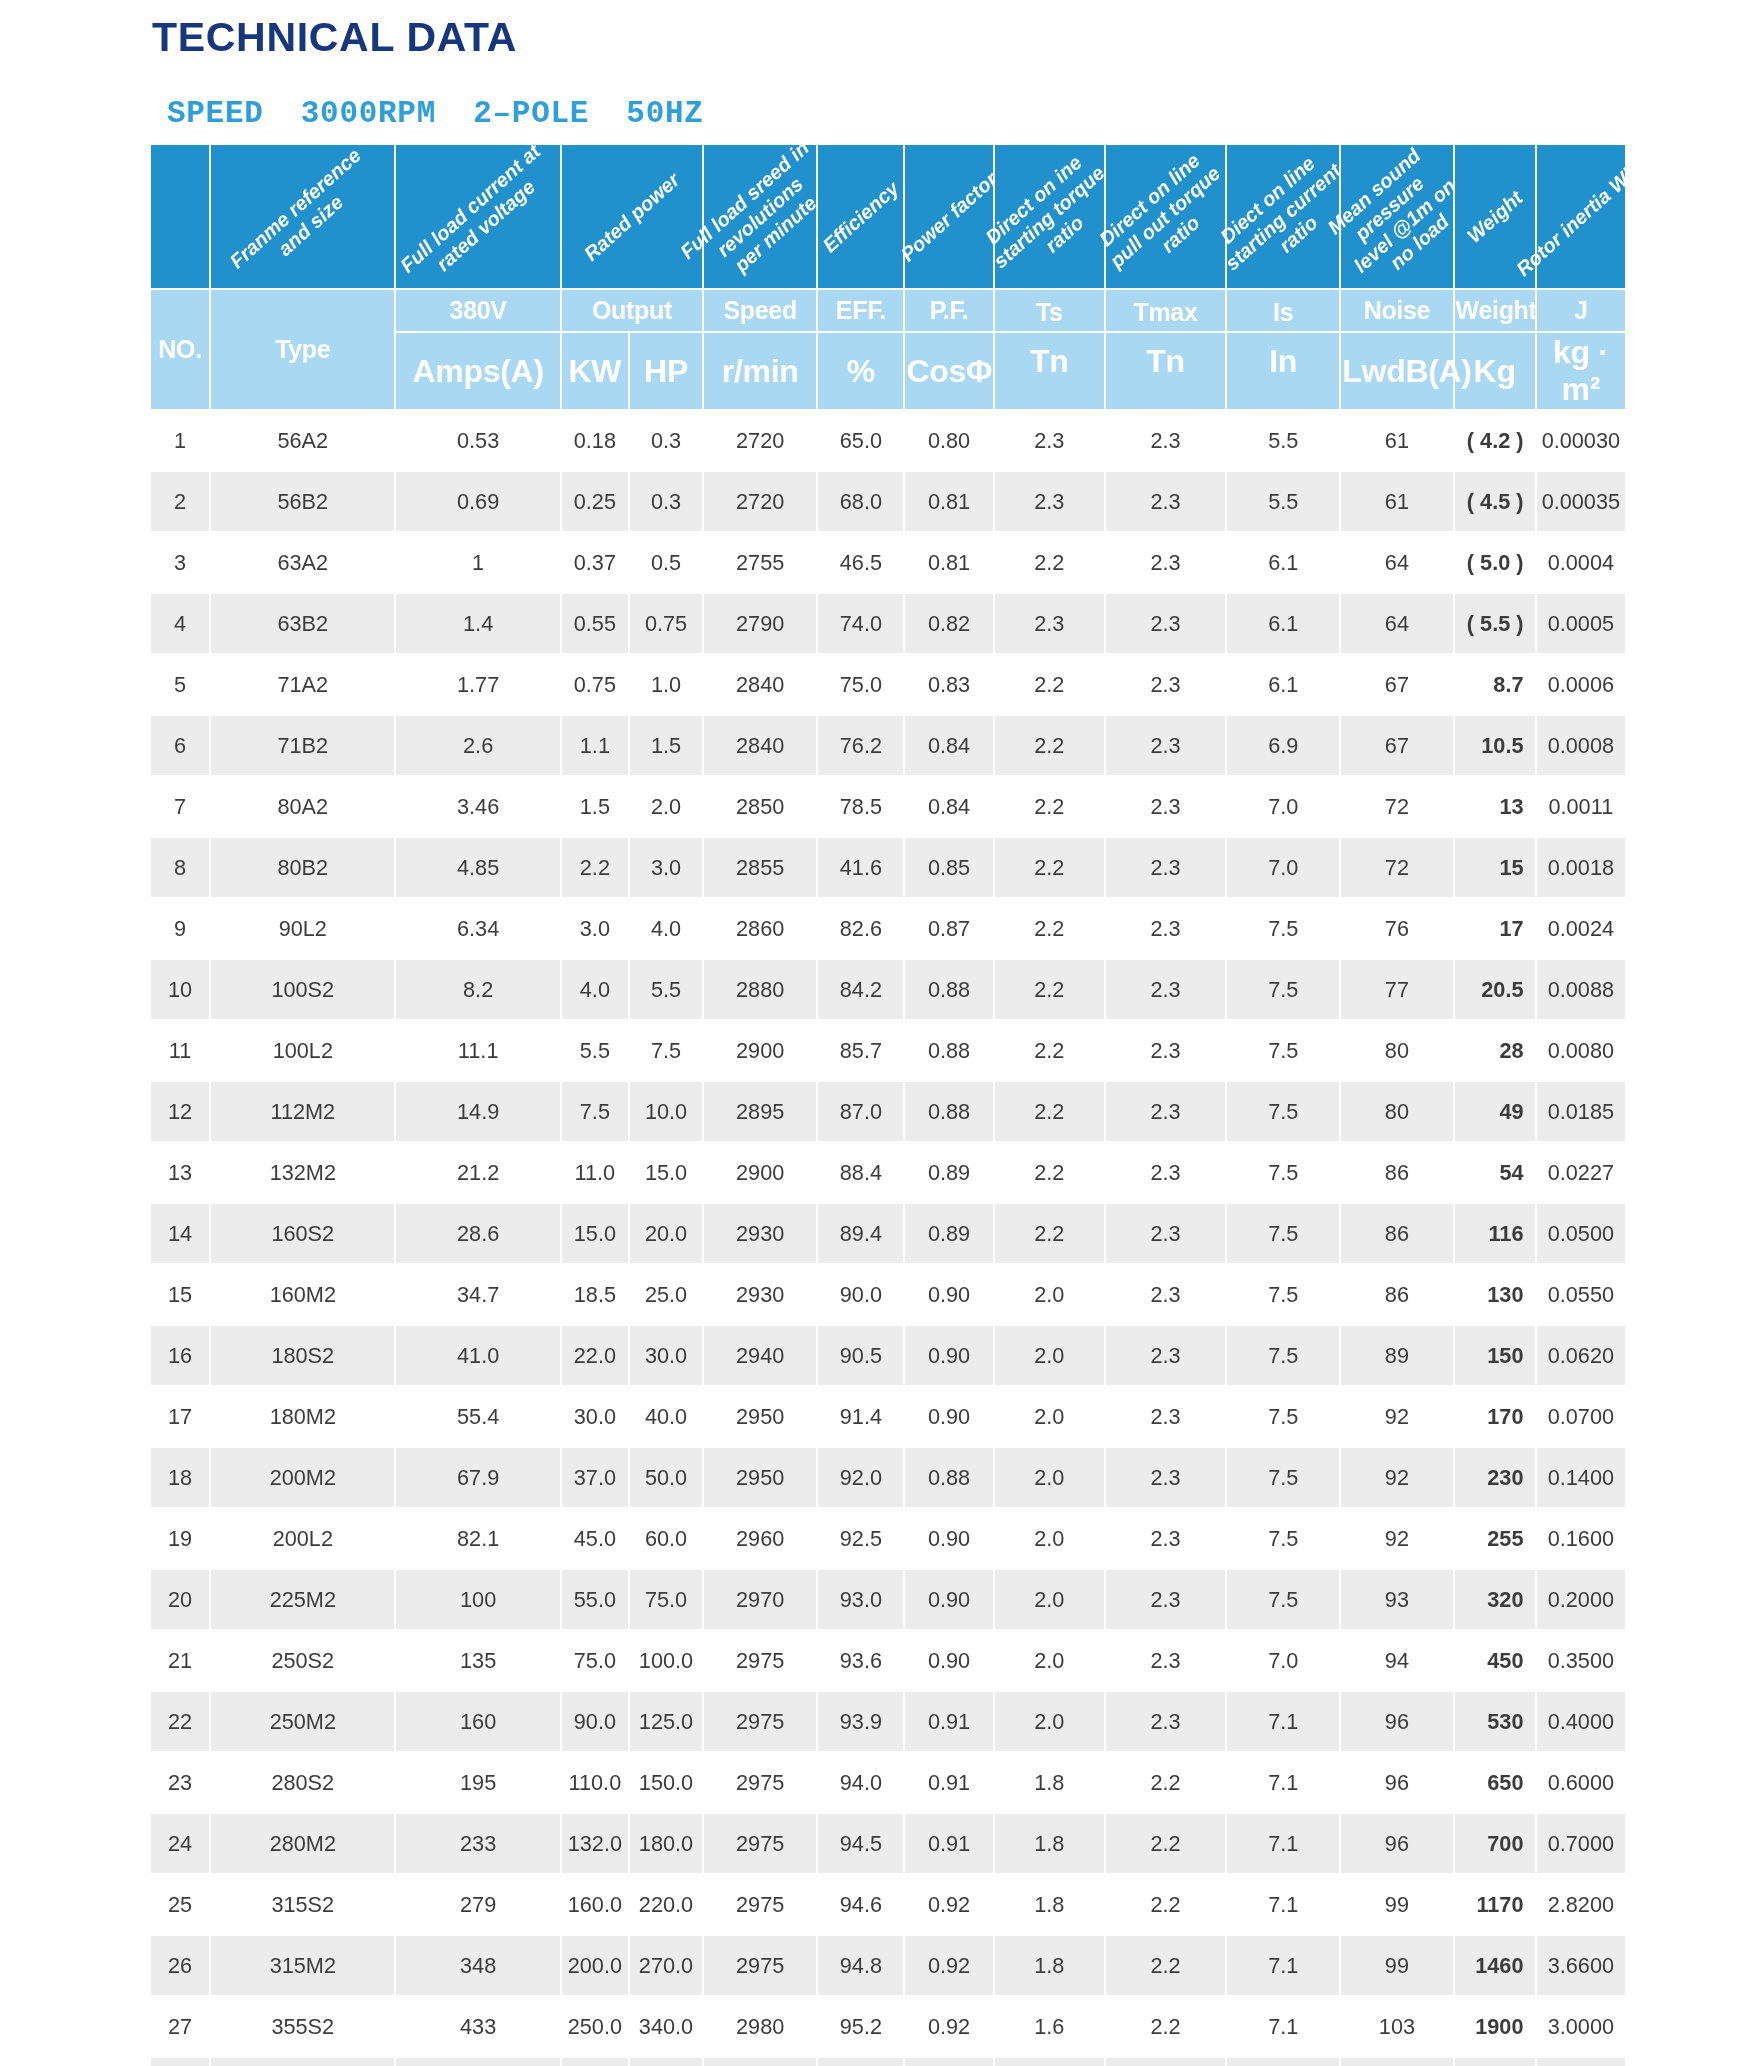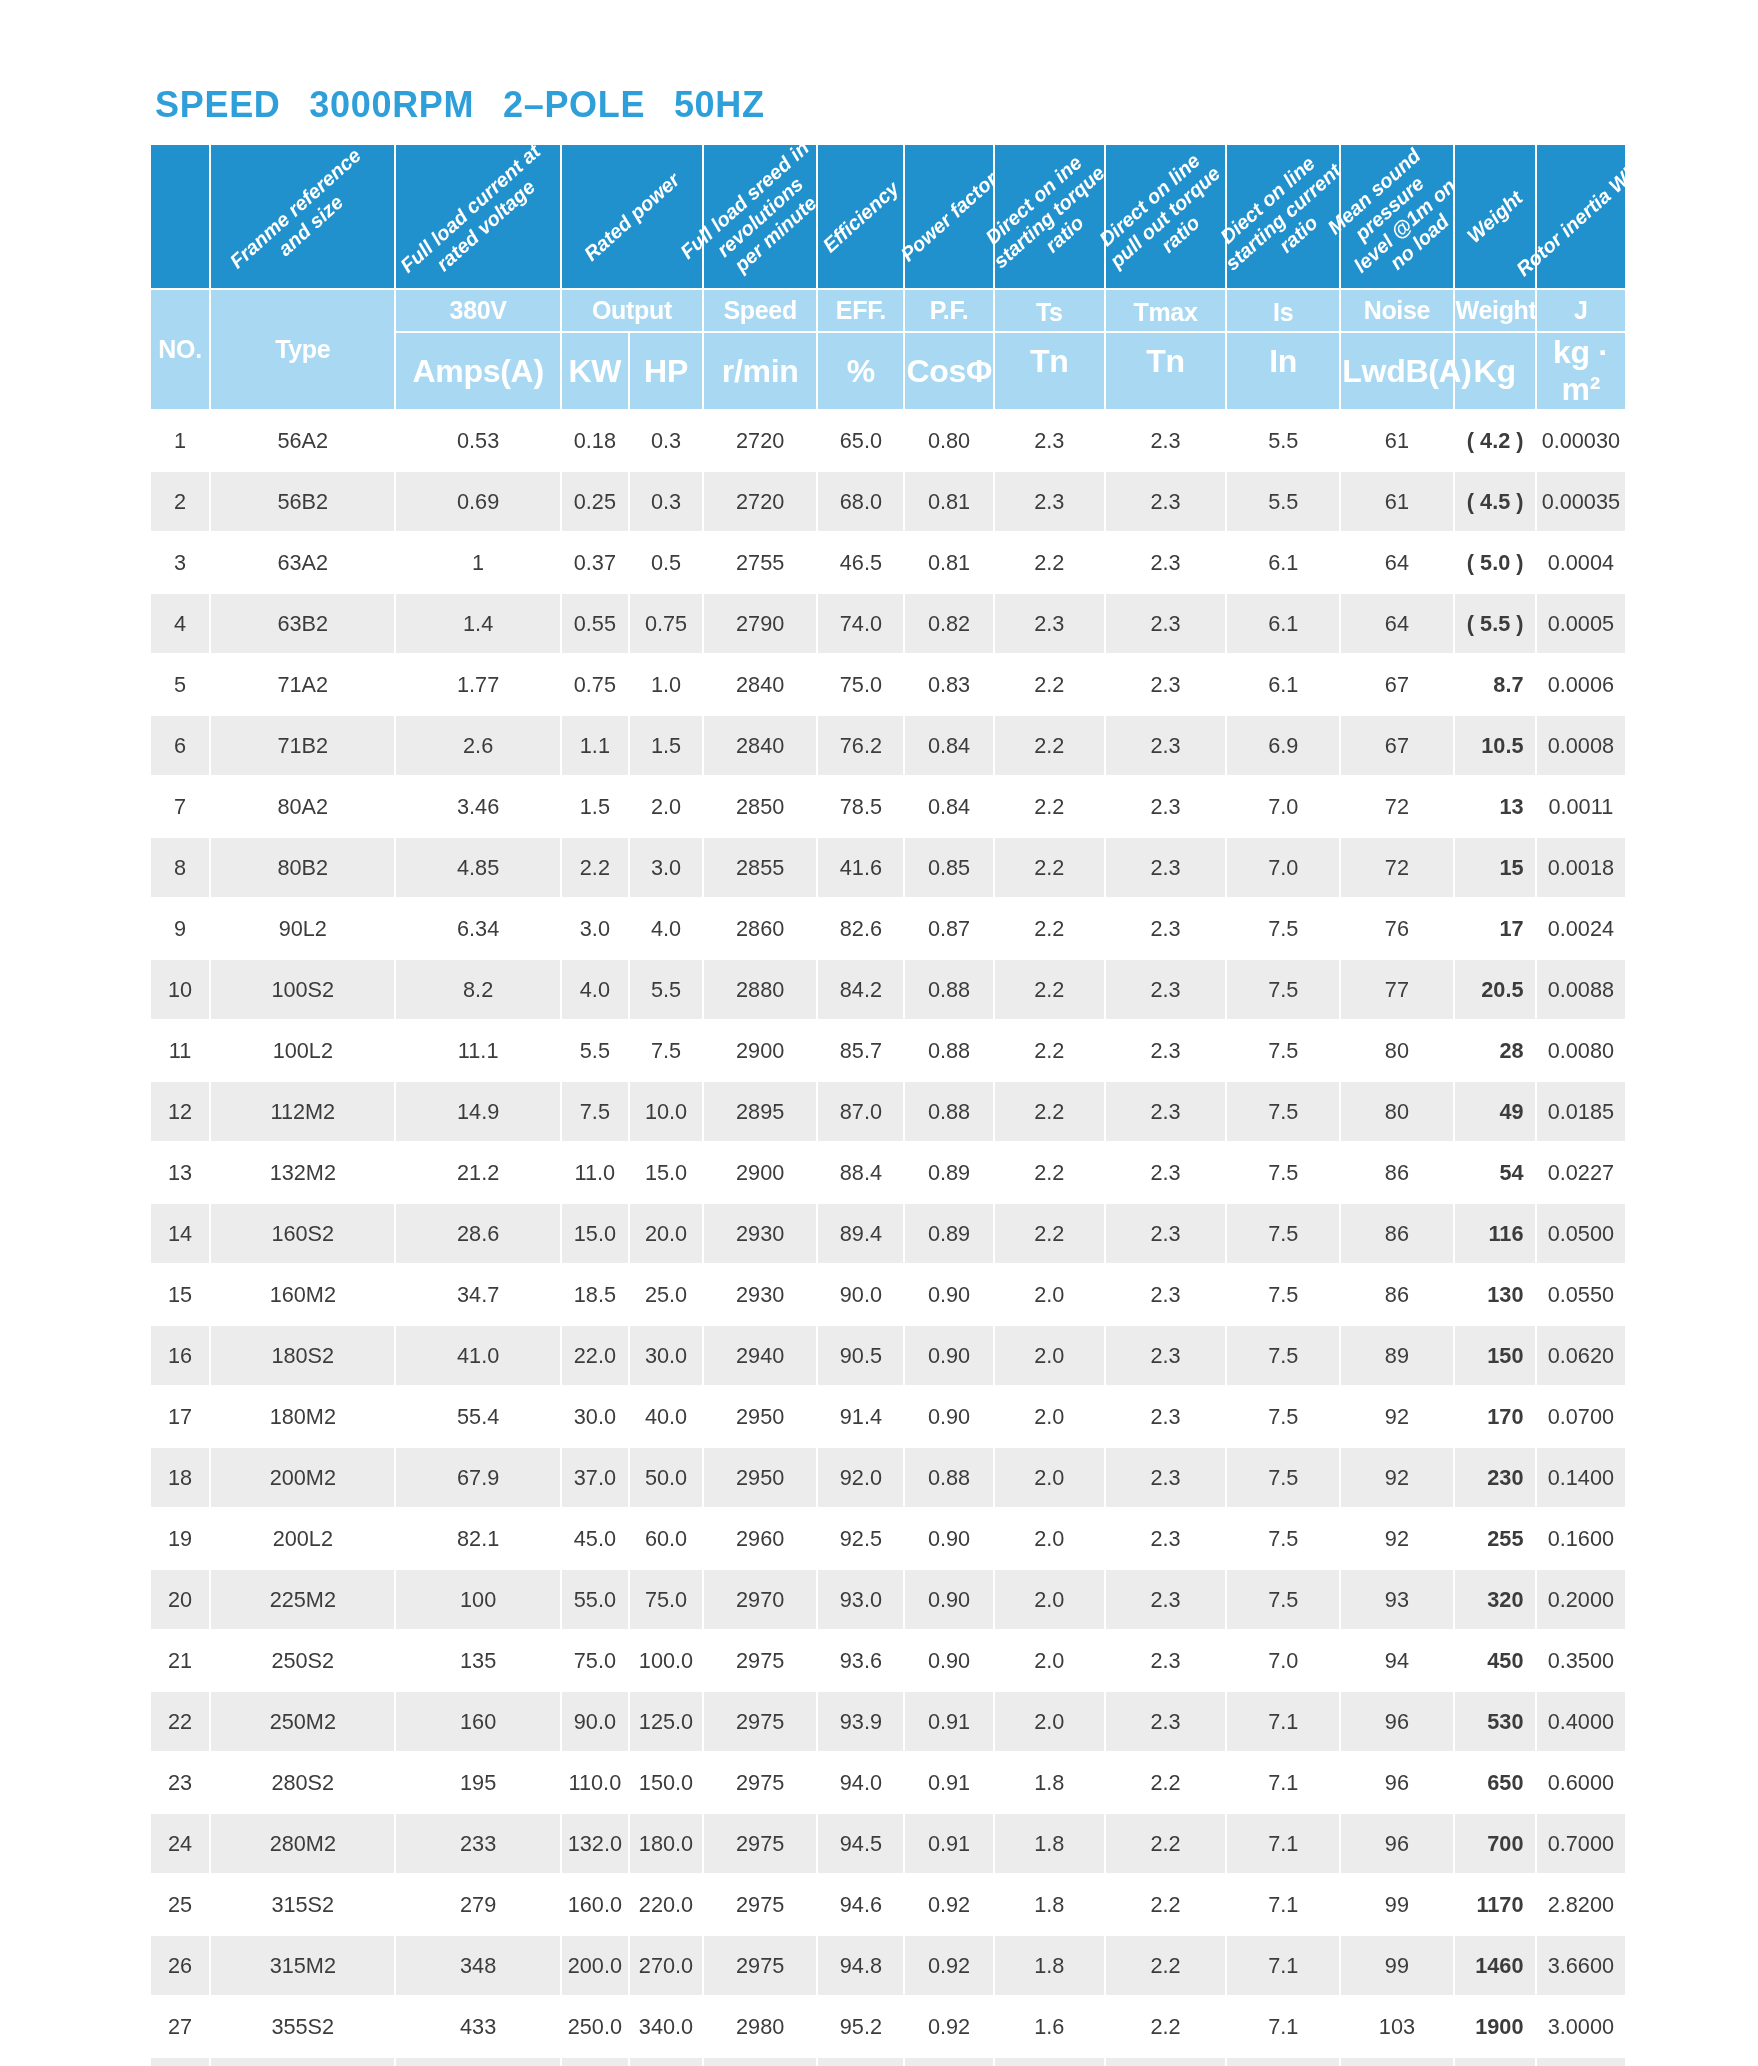--- a/index.html
+++ b/index.html
@@ -9,23 +9,24 @@
     background:#fff;
     font-family:"Liberation Sans", sans-serif;
     overflow:hidden;
   }
   .title {
     position:absolute; left:152px; top:14px; margin:0;
     font-size:41px; font-weight:bold; letter-spacing:0.7px;
     color:var(--title-navy,#16377e);
   }
   .subtitle {
-    position:absolute; left:155px; top:84px; margin:0;
-    font-size:36px; font-weight:bold; word-spacing:18px; letter-spacing:0.7px;
+    position:absolute; left:155px; top:84px; margin:12px;
+    font-size:31px; font-weight:bold; word-spacing:18px; letter-spacing:0.7px;
     color:var(--subtitle-blue,#2e9fd9);
+    font-family:Liberation Mono, monospace;
   }
   table.tech {
     position:absolute; left:149px; top:143px;
     width:1478px;
     border-collapse:separate; border-spacing:2.1px;
     table-layout:fixed;
   }
   
   tr.band-row th {
     background:var(--header-blue,#2191cd);
@@ -55,20 +56,21 @@
     font-size:21.7px; color:var(--body-text,#3c3c3c);
     background:transparent; white-space:nowrap;
   }
   tbody tr:nth-child(even) td { background:var(--row-stripe,#ececec); }
   tbody td.col-weight { text-align:right; padding-right:11.2px;font-weight:bold; }
 </style>
 </head>
 <body>
 
 <div class="page">
+  <h1 class="title">TECHNICAL DATA</h1>
   <h2 class="subtitle">SPEED 3000RPM 2–POLE 50HZ</h2>
 
   <table class="tech">
     <colgroup>
       <col style="width:58px">
         <col style="width:183px">
         <col style="width:163px">
       <col style="width:66px">
         <col style="width:72px">
         <col style="width:112px">

